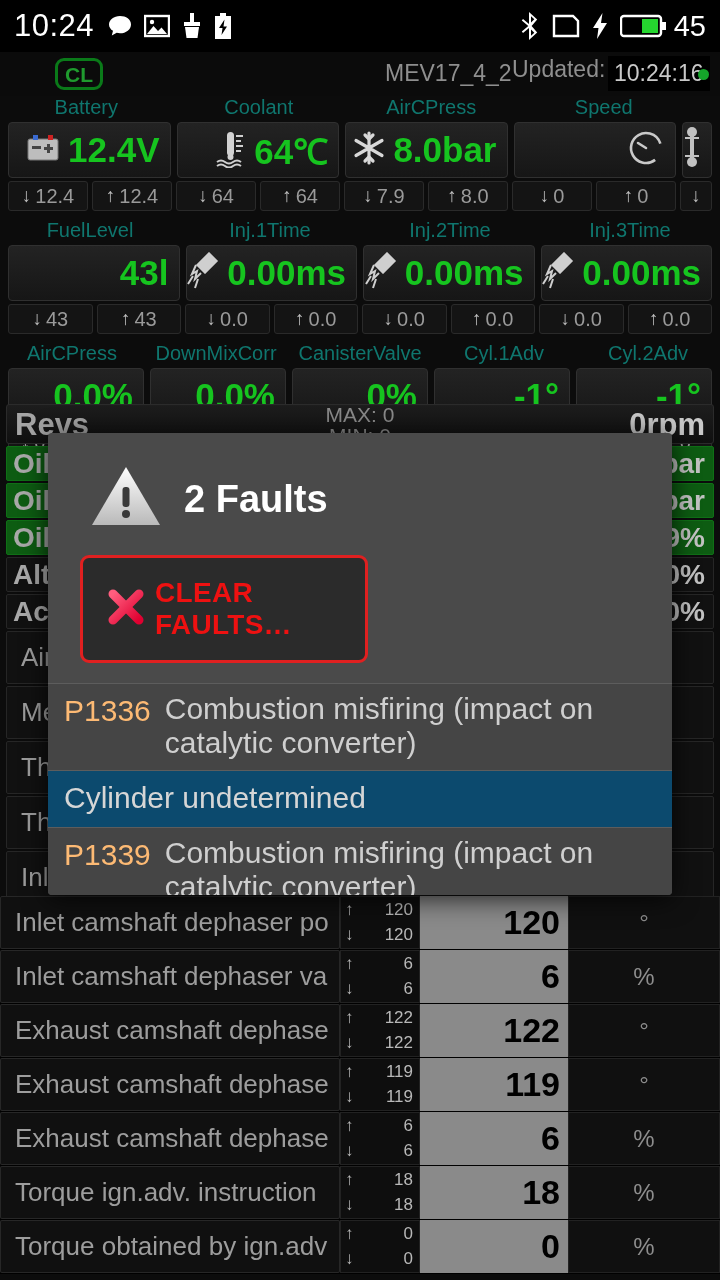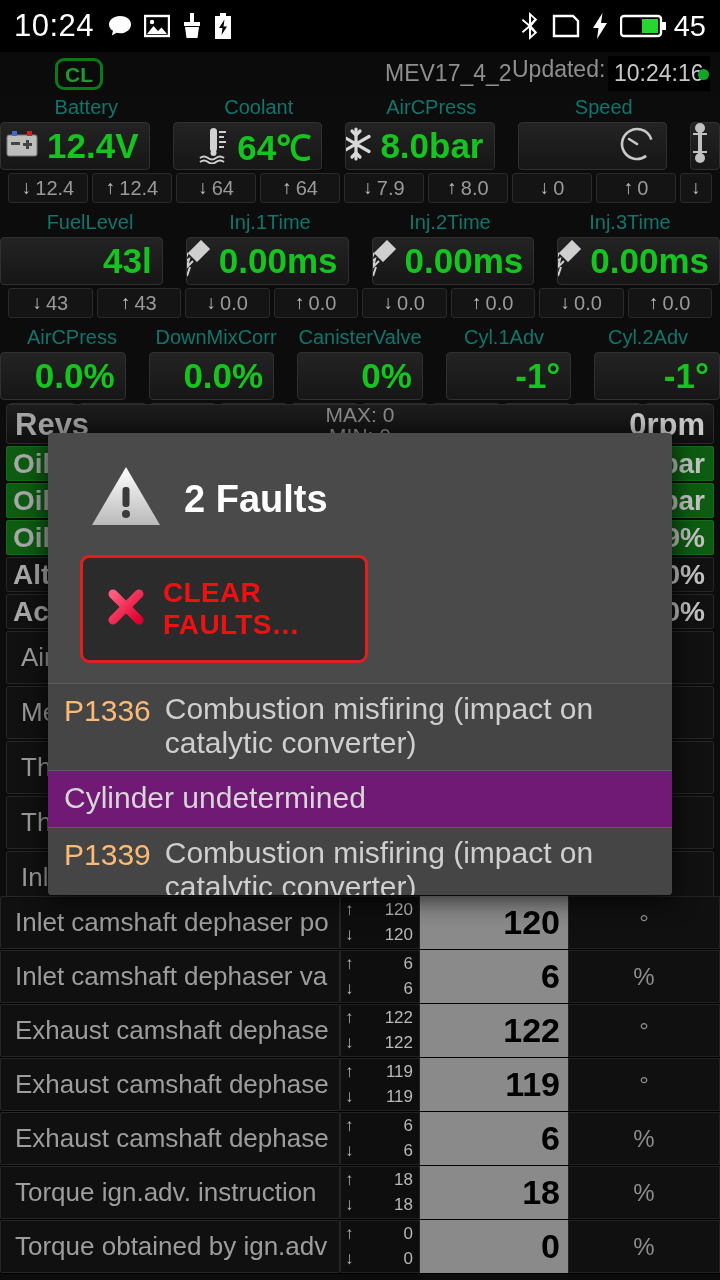--- a/index.html
+++ b/index.html
@@ -43,21 +43,21 @@
   .hdr-dot {
     position: absolute; left: 698px; top: 17px; width: 11px; height: 11px;
     border-radius: 50%; background: #15a52a;
   }
 
   
   .gauge-area { position: absolute; top: 96px; left: 0; width: 720px; }
   .gauge-row { position: relative; width: 720px; }
   .glabels { display: flex; height: 26px; }
   .glabels > div { flex: 1 1 0; text-align: center; color: #0f766e; font-size: 20px; }
-  .gcells { display: flex; height: 48px; padding: 0 0; gap: 23px; }
+  .gcells { display: flex; height: 56px; padding: 0 8px; gap: 6px; }
   .gcell {
     flex: 1 1 0; background: linear-gradient(#232323, #161616);
     border: 1px solid #303030; border-radius: 4px;
     display: flex; align-items: center; justify-content: flex-end;
     padding: 0 10px; gap: 6px; overflow: hidden;
   }
   .gcell .gval { color: #16c41f; font-size: 35px; font-weight: bold; white-space: nowrap; }
   .gcell .gicon { flex: 0 0 auto; }
   .mmrow { display: flex; height: 30px; padding: 0 8px; gap: 4px; margin-top: 3px; }
   .mmcell {
@@ -119,32 +119,32 @@
     position: absolute; left: 48px; top: 433px; width: 624px; height: 462px;
     background: #4a4a4a; border-radius: 4px;
     box-shadow: 0 4px 26px rgba(0,0,0,.75);
     overflow: hidden;
   }
   .dlg-head { display: flex; align-items: center; padding: 32px 0 0 42px; gap: 22px; }
   .dlg-title { color: #fff; font-size: 38px; font-weight: bold; }
   .clear-btn {
     margin: 22px 0 0 32px; width: 288px; height: 108px;
     background: #2b2b2b; border: 3px solid #e02020; border-radius: 9px;
-    display: flex; align-items: center; gap: 16px; padding-left: 22px;
+    display: flex; align-items: center; gap: 8px; padding-left: 22px;
   }
   .clear-label { color: #ee1111; font-size: 28px; font-weight: bold; letter-spacing: .3px; }
   .faults-list { margin-top: 20px; }
   .fault-item {
     background: #454545; border-top: 1px solid #5d5d5d;
     padding: 8px 16px 10px 16px; display: flex; gap: 14px;
   }
   .fault-code { color: #fdba74; font-size: 30px; flex: 0 0 auto; line-height: 38px; }
   .fault-desc { color: #cfcfcf; font-size: 30px; line-height: 34px; }
   .fault-sub {
-    background: #701a75; border-top: 1px solid #5d5d5d;
+    background: #0c4a6e; border-top: 1px solid #5d5d5d;
     padding: 8px 16px 10px 16px; color: #d6d6d6; font-size: 30px; line-height: 38px;
   }
 </style>
 </head>
 <body>
 
 <div id="root">
 
   <div class="statusbar">
     <span class="sb-clock">10:24</span>

